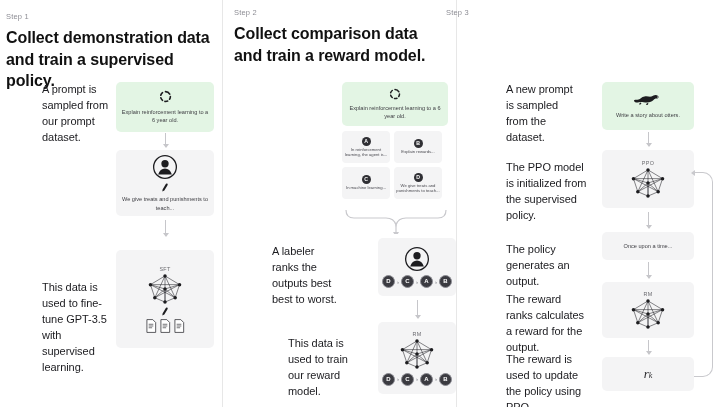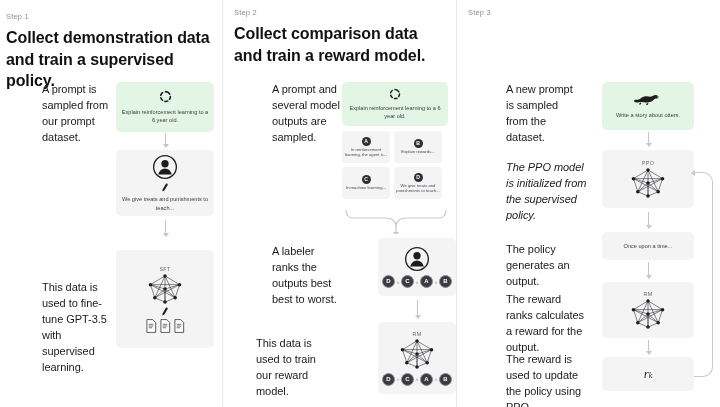--- a/index.html
+++ b/index.html
@@ -9,21 +9,21 @@
     font-family:"Liberation Sans", sans-serif;
     color:#202123;
     overflow:hidden;
   }
   .board{position:relative;width:720px;height:407px;background:#fff;}
 
   
   .col{position:absolute;top:0;height:407px;box-sizing:border-box;}
   .col-1{left:0;width:222px;padding:12px 8px 0 6px;}
   .col-2{left:228px;width:228px;padding:8px 8px 0 6px;}
-  .col-3{left:462px;width:258px;padding:8px 28px 0 6px;}
+  .col-3{left:440px;width:258px;padding:8px 28px 0 6px;}
   .divider{position:absolute;top:0;width:1px;height:407px;background:#e7e7e7;}
   .divider.d1{left:222px;}
   .divider.d2{left:456px;}
 
   .step-label{font-size:7.5px;color:#8e8e95;letter-spacing:.2px;margin:0 0 6px 0;}
   .step-title{font-size:16px;font-weight:bold;line-height:1.35;margin:0;color:#111;letter-spacing:-.1px;}
 
   
   .row{position:absolute;display:flex;align-items:flex-start;}
   .caption{font-size:11px;line-height:1.45;color:#1b1b1f;letter-spacing:-.05px;margin-left:36px;}
@@ -160,23 +160,20 @@
           </svg>
       </div>
     </div>
   </div>
 
   <div class="col col-2">
     <div class="step-label">Step 2</div>
     <div class="step-title">Collect comparison data and train a reward model.</div>
   </div>
 
-  <div class="row" style="left:236px;top:82px;width:104px;">
-    <div class="caption">A prompt and several model outputs are sampled.</div>
-  </div>
   <div class="art" style="left:342px;top:82px;">
     <div class="box green" style="width:106px;height:44px;">
       <svg class="ico" width="12" height="12" viewBox="0 0 24 24">
         <g fill="none" stroke="#1d1d20" stroke-width="3" stroke-linecap="round">
           <path d="M12 3 A9 9 0 0 1 19.8 7.5"></path>
             <path d="M21 12 A9 9 0 0 1 19.5 17"></path>
           <path d="M16 20.4 A9 9 0 0 1 11 21"></path>
             <path d="M6.5 19 A9 9 0 0 1 3.4 14.5"></path>
           <path d="M3.3 9.5 A9 9 0 0 1 6.5 5"></path>
         </g>
@@ -225,21 +222,21 @@
         <div class="rbadge">C</div>
         <span class="gt">›</span>
         <div class="rbadge">A</div>
         <span class="gt">›</span>
         <div class="rbadge">B</div>
       </div>
     </div>
   </div>
   <div class="arrow" style="left:417px;top:300px;height:18px;"></div>
 
-  <div class="row" style="left:220px;top:336px;width:104px;align-items:flex-end;">
+  <div class="row" style="left:252px;top:336px;width:104px;align-items:flex-end;">
     <div class="caption">This data is used to train our reward model.</div>
   </div>
   <div class="art" style="left:378px;top:322px;">
     <div class="box" style="width:78px;height:72px;">
       <div class="tag">RM</div>
       <svg class="ico nn" viewBox="0 0 60 44">
         <g stroke="#2b2b30" stroke-width="0.8" fill="none">
           <path d="M30 4 L10 16 L16 34 L30 40 L44 34 L50 16 Z"></path>
           <path d="M30 4 L16 34 M30 4 L44 34 M10 16 L44 34 M50 16 L16 34 M10 16 L50 16 M30 4 L30 40 M10 16 L30 22 M50 16 L30 22 M30 22 L30 40 M16 34 L30 22 M44 34 L30 22"></path>
         </g>
@@ -278,21 +275,21 @@
         <path d="M4 20c-2-1-3-3-1-4 2-1 5 0 8-1 4-1 6-5 12-6 6-1 10 1 14 0 3-1 5-3 8-3 4 0 6 2 6 4 0 2-2 3-4 3-3 0-4 1-6 3-3 3-7 5-13 5-5 0-9-1-12-1-3 0-6 1-8 1-2 0-3 0-4-1z" fill="#1d1d20"></path>
         <circle cx="49" cy="10" r="1" fill="#fff"></circle>
         <path d="M14 21l-2 4h3l2-3z" fill="#1d1d20"></path>
         <path d="M28 22l-2 4h3l2-3z" fill="#1d1d20"></path>
       </svg>
       <div class="minitext" style="margin-top:5px;">Write a story about otters.</div>
     </div>
   </div>
   <div class="arrow" style="left:648px;top:132px;height:14px;"></div>
 
-  <div class="row" style="left:470px;top:160px;width:122px;font-style:italic;">
+  <div class="row" style="left:470px;top:160px;width:122px;">
     <div class="caption">The PPO model is initialized from the supervised policy.</div>
   </div>
   <div class="art" style="left:602px;top:150px;">
     <div class="box" style="width:92px;height:58px;">
       <div class="tag">PPO</div>
       <svg class="ico nn" viewBox="0 0 60 44">
         <g stroke="#2b2b30" stroke-width="0.8" fill="none">
           <path d="M30 4 L10 16 L16 34 L30 40 L44 34 L50 16 Z"></path>
           <path d="M30 4 L16 34 M30 4 L44 34 M10 16 L44 34 M50 16 L16 34 M10 16 L50 16 M30 4 L30 40 M10 16 L30 22 M50 16 L30 22 M30 22 L30 40 M16 34 L30 22 M44 34 L30 22"></path>
         </g>

